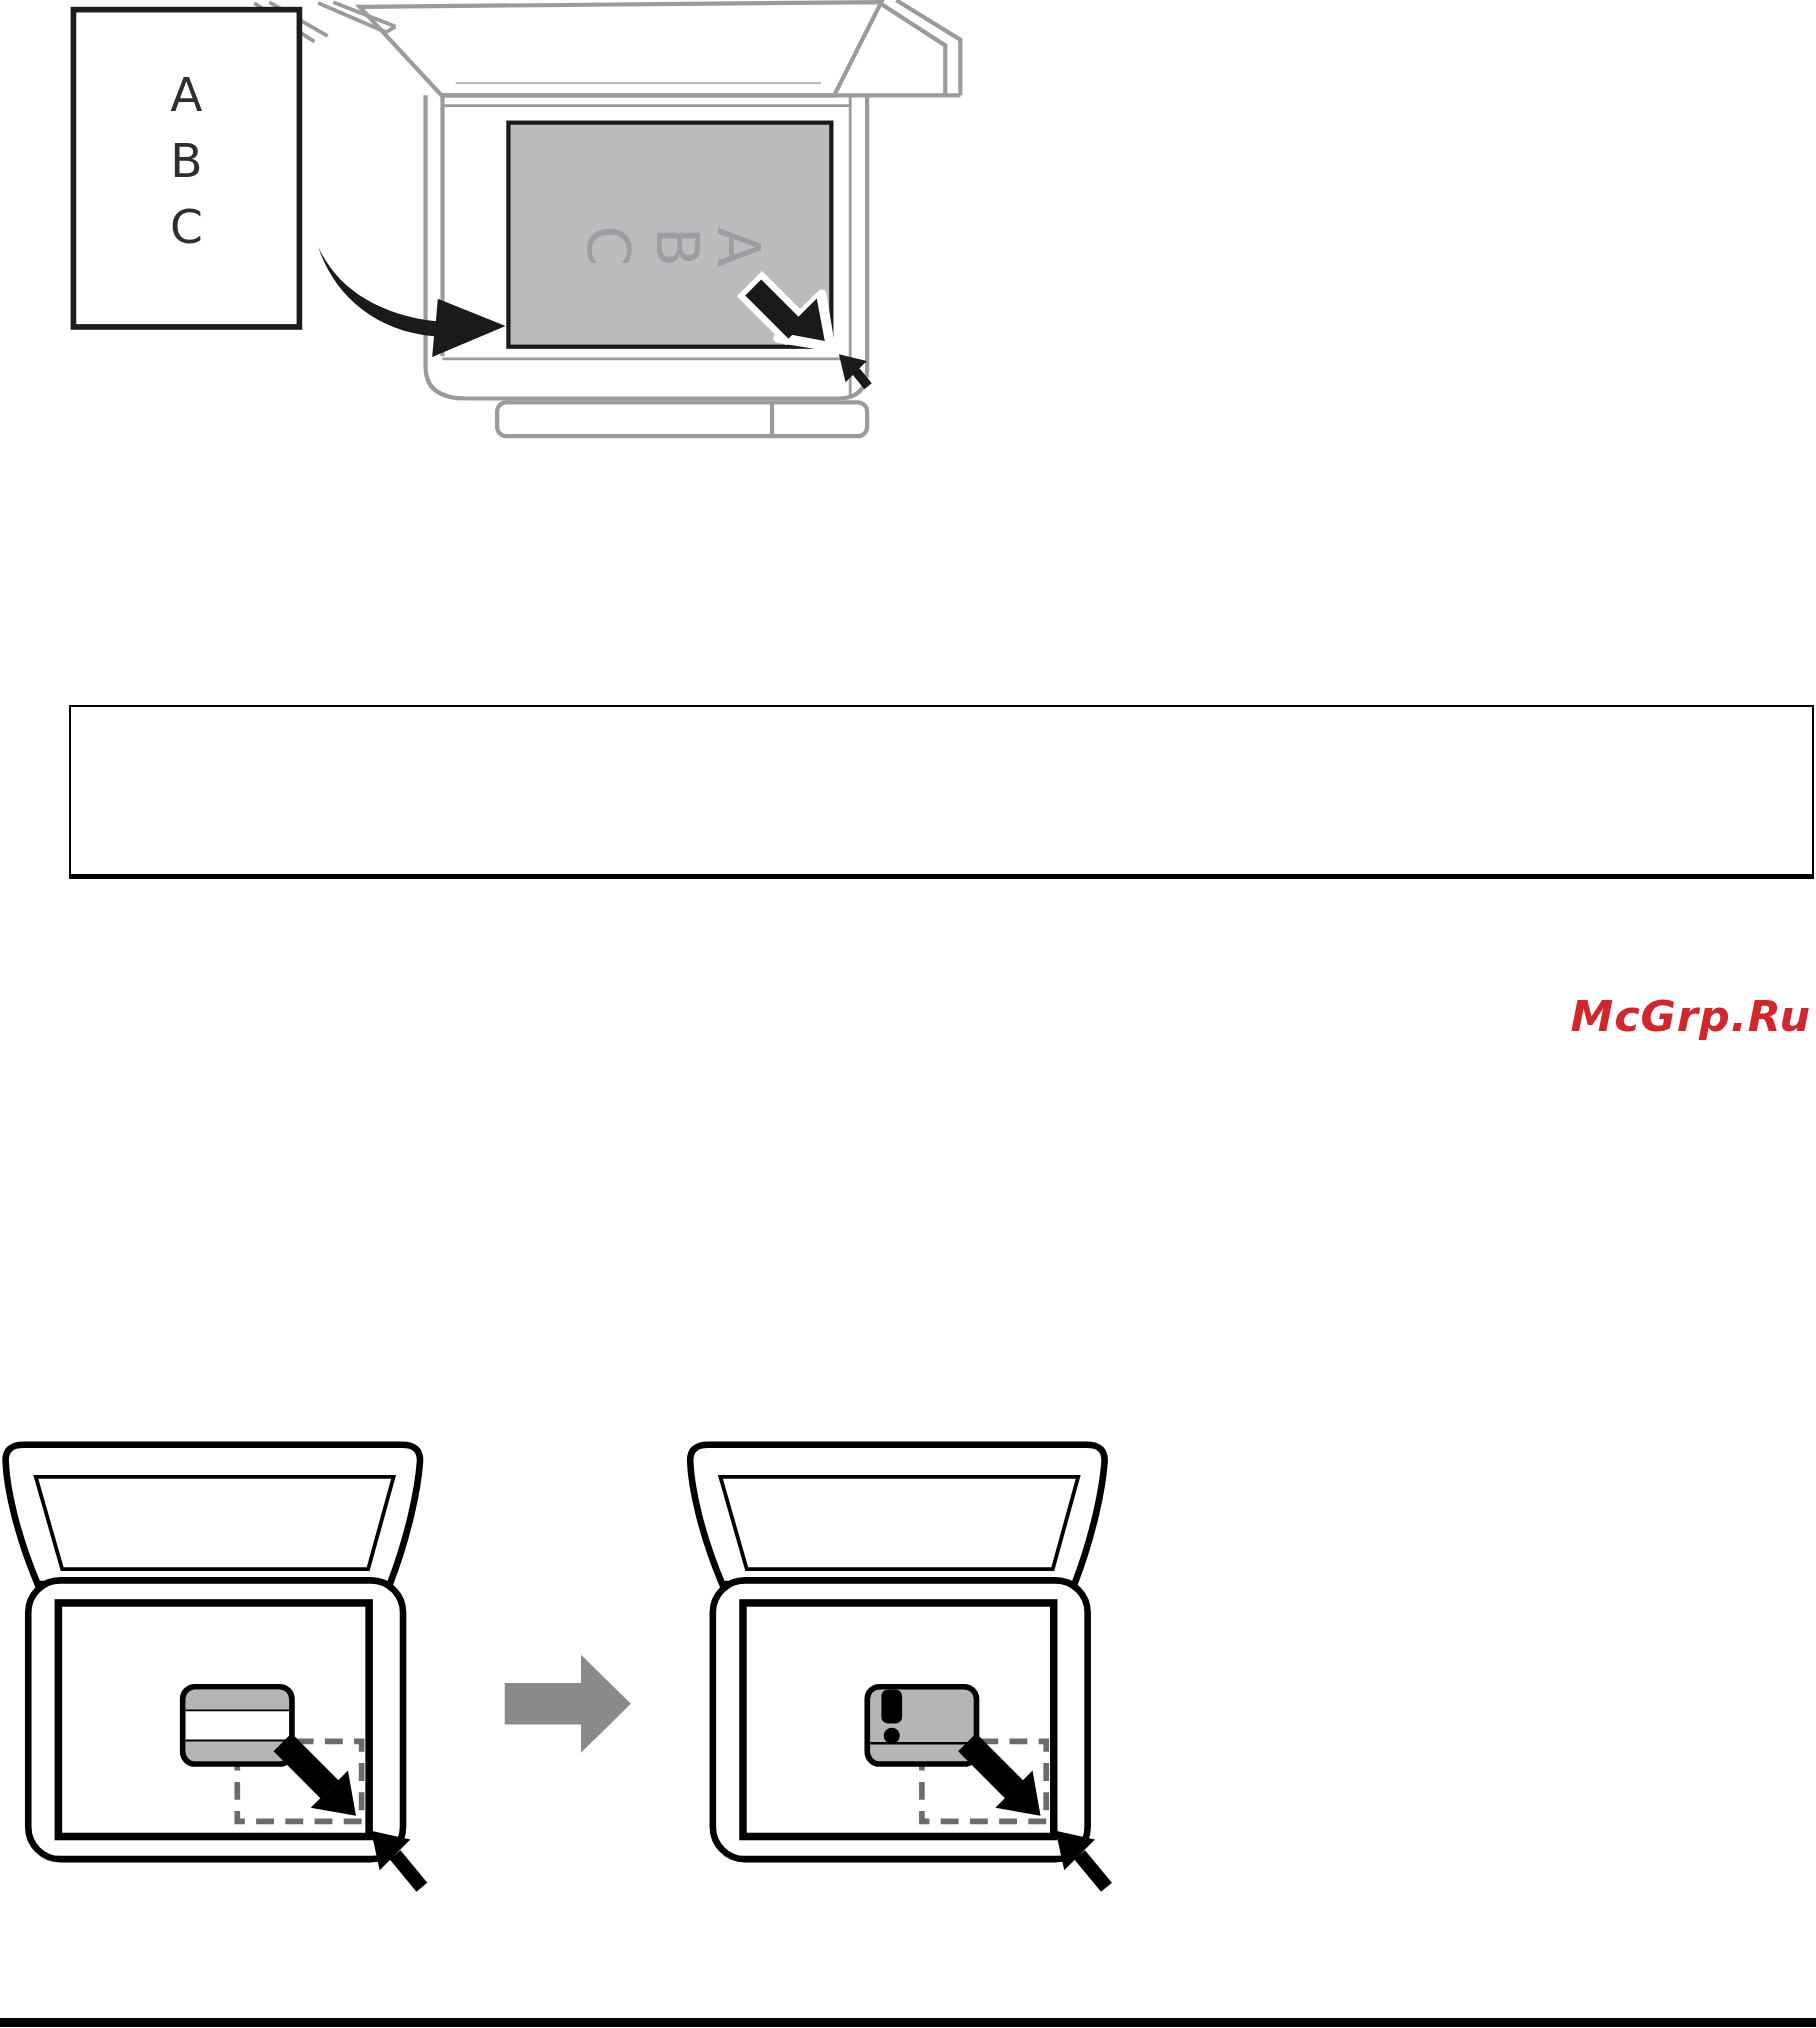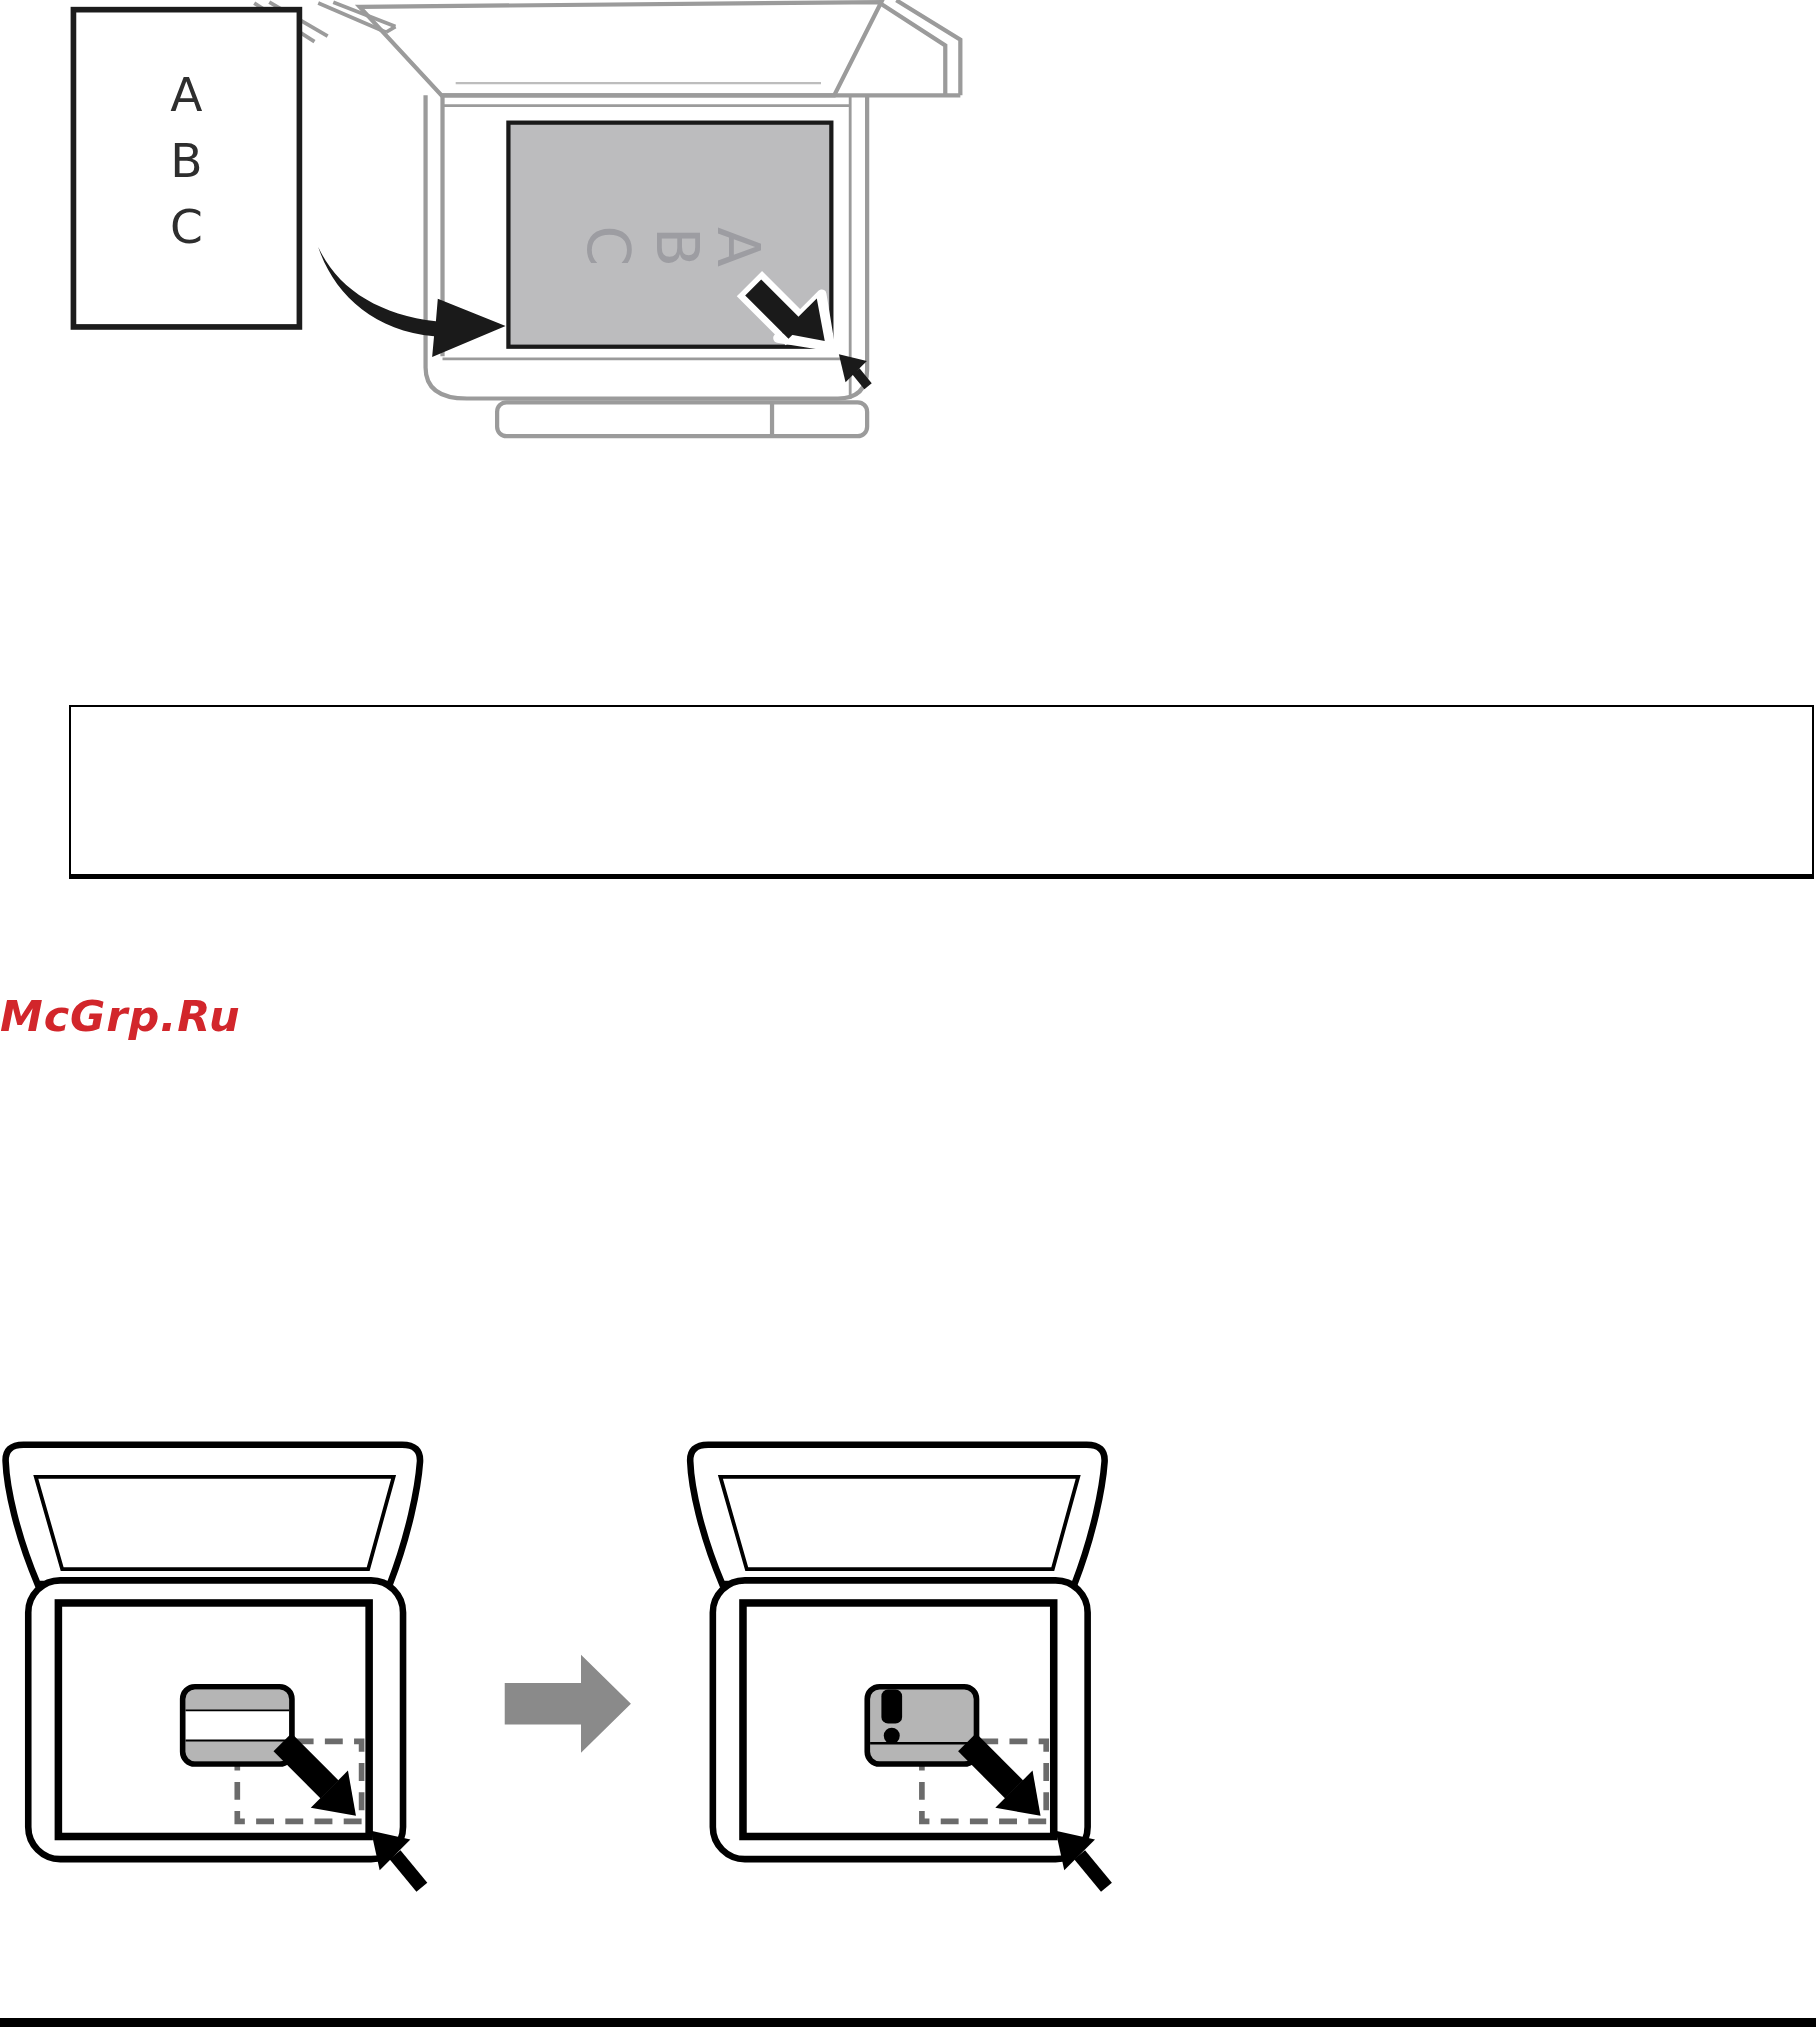--- a/index.html
+++ b/index.html
@@ -16,21 +16,21 @@
   #note-box {
     left: 69px; top: 705px;
     width: 1745px; height: 174px;
     box-sizing: border-box;
     border: 2.8px solid #000000;
     border-bottom-width: 5.6px;
     background: #ffffff;
   }
   #watermark {
     left: 0; right: 5px; top: 991px;
-    text-align: left;
+    text-align: right;
   }
   #watermark a {
     font-family: "DejaVu Sans", sans-serif;
     font-style: italic;
     font-weight: bold;
     font-size: 43px;
     letter-spacing: 0.9px;
     color: #d2262b;
     text-decoration: none;
   }

